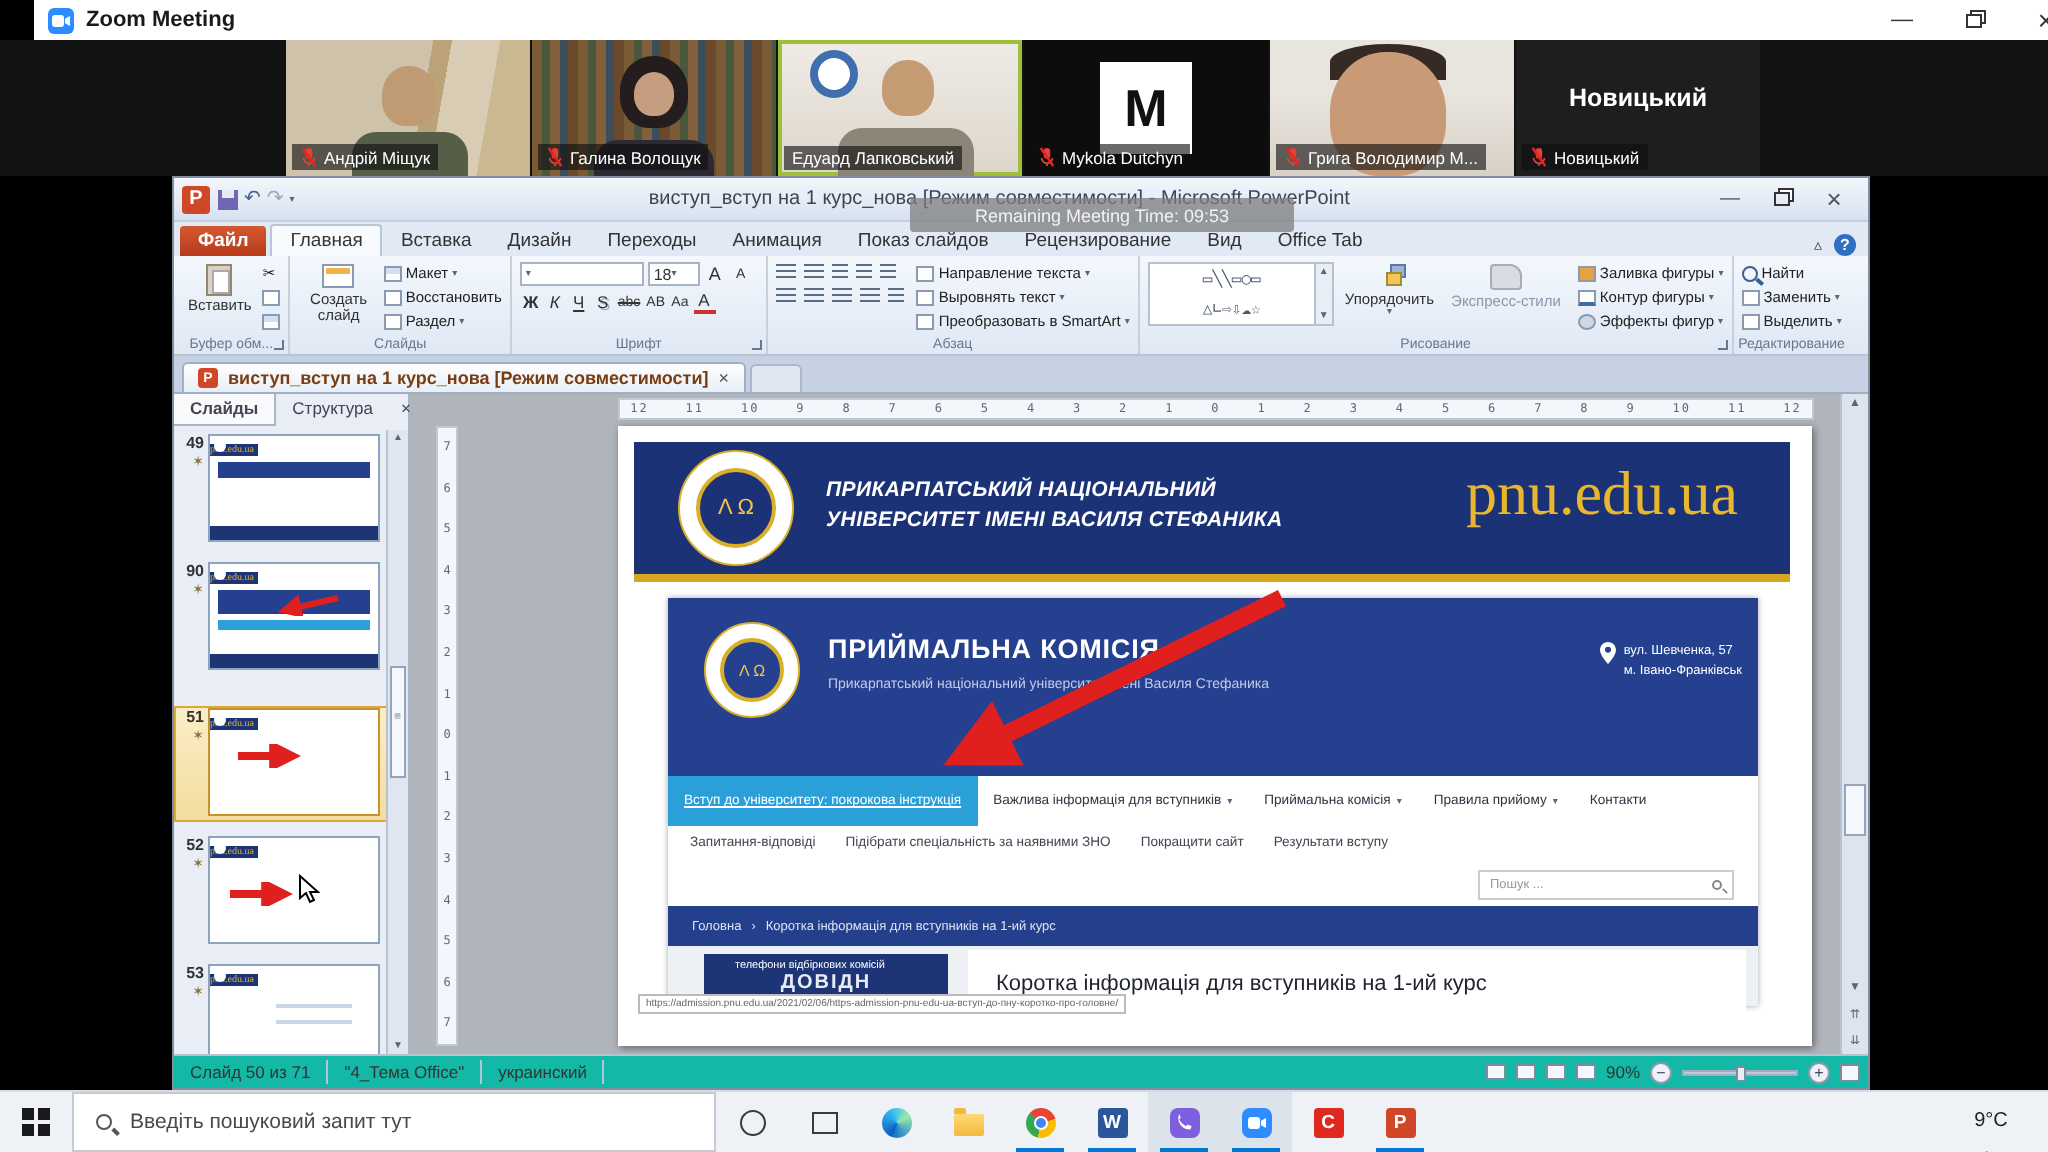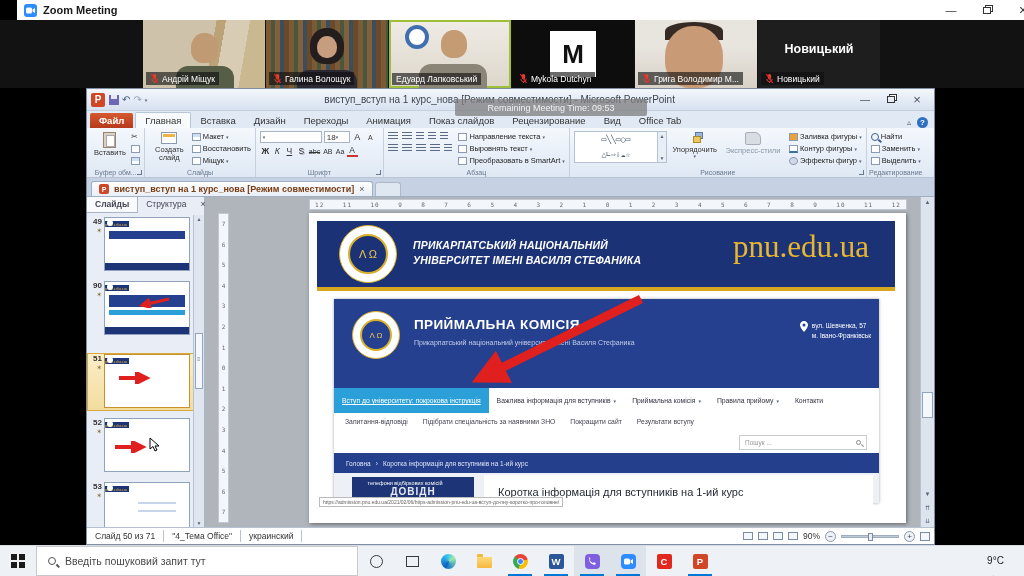--- a/index.html
+++ b/index.html
@@ -127,21 +127,21 @@
   .cursor{position:absolute;z-index:9;}
 
   .earea{flex:1;position:relative;background:#b0b5bc;overflow:hidden;}
   .hruler{position:absolute;top:2px;left:104px;width:598px;height:11px;background:#f3f6fa;border:1px solid #c0c8d4;font:6px "DejaVu Sans Mono",monospace;color:#667;overflow:hidden;white-space:pre;line-height:9px;text-align:center;letter-spacing:1px;}
   .vruler{position:absolute;top:16px;left:13px;width:11px;height:310px;background:#f3f6fa;border:1px solid #c0c8d4;font:6px "DejaVu Sans Mono",monospace;color:#667;white-space:pre-line;text-align:center;line-height:20.6px;}
   .slide{position:absolute;left:104px;top:16px;width:597px;height:310px;background:#fff;box-shadow:1px 1px 4px rgba(0,0,0,.45);}
   .escroll{position:absolute;top:0;bottom:0;right:0;width:14px;background:#dde4ee;border-left:1px solid #b6c2d2;font-size:6px;color:#55677e;text-align:center;}
   .esarrow{position:absolute;left:0;right:0;}
   .esthumb{position:absolute;left:1px;right:1px;top:195px;height:26px;background:#f4f7fb;border:1px solid #93a5bd;}
 
-  .pstatus{position:absolute;left:0;bottom:0;right:0;height:17px;background:#ffffff;border-top:1px solid #b6c2d2;display:flex;align-items:center;font-size:8.5px;color:#333;justify-content:center;}
+  .pstatus{position:absolute;left:0;bottom:0;right:0;height:17px;background:#14b8a6;border-top:1px solid #b6c2d2;display:flex;align-items:center;font-size:8.5px;color:#333;justify-content:center;}
   .pseg{padding:0 8px;border-right:1px solid #b9c4d2;height:12px;display:flex;align-items:center;}
   .pstat-r{margin-left:auto;display:flex;align-items:center;gap:5px;padding-right:4px;}
   .vicon{width:10px;height:8px;border:1px solid #7b8ca0;background:#f4f7fb;display:inline-block;}
   .ztrack{width:58px;height:3px;background:#c0cad6;border:1px solid #9fadbf;position:relative;display:inline-block;}
   .zthumb{position:absolute;left:26px;top:-3px;width:5px;height:8px;background:#e8edf4;border:1px solid #7b8ca0;}
   .zround{width:11px;height:11px;border-radius:50%;border:1px solid #8a99ac;background:#eef2f8;display:inline-flex;align-items:center;justify-content:center;font-size:8px;color:#445;}
   .fitico{width:10px;height:9px;border:1px solid #7b8ca0;background:#f4f7fb;}
 
   
   .sb-banner{position:absolute;left:8px;top:8px;width:578px;height:70px;background:#1c3276;}
@@ -386,21 +386,21 @@
               <span class="mini b"></span>
               <span>Макет</span>
               <span class="ddl">▾</span>
             </span>
           <span class="rsm">
               <span class="mini"></span>
               <span>Восстановить</span>
             </span>
           <span class="rsm">
               <span class="mini"></span>
-              <span>Міщук</span>
+              <span>Раздел</span>
               <span class="ddl">▾</span>
             </span>
         </span>
         <span class="rgl">Слайды</span>
       </div>
 
       <div class="rg" style="width:128px">
         <div style="display:flex;gap:2px;align-items:center">
           <span class="fsel" style="width:62px">
               <span></span>

